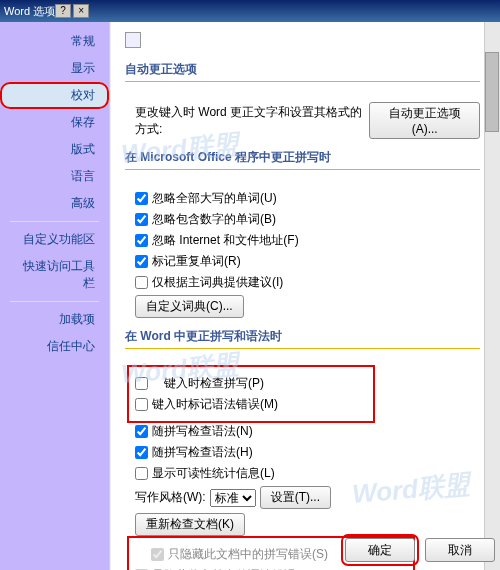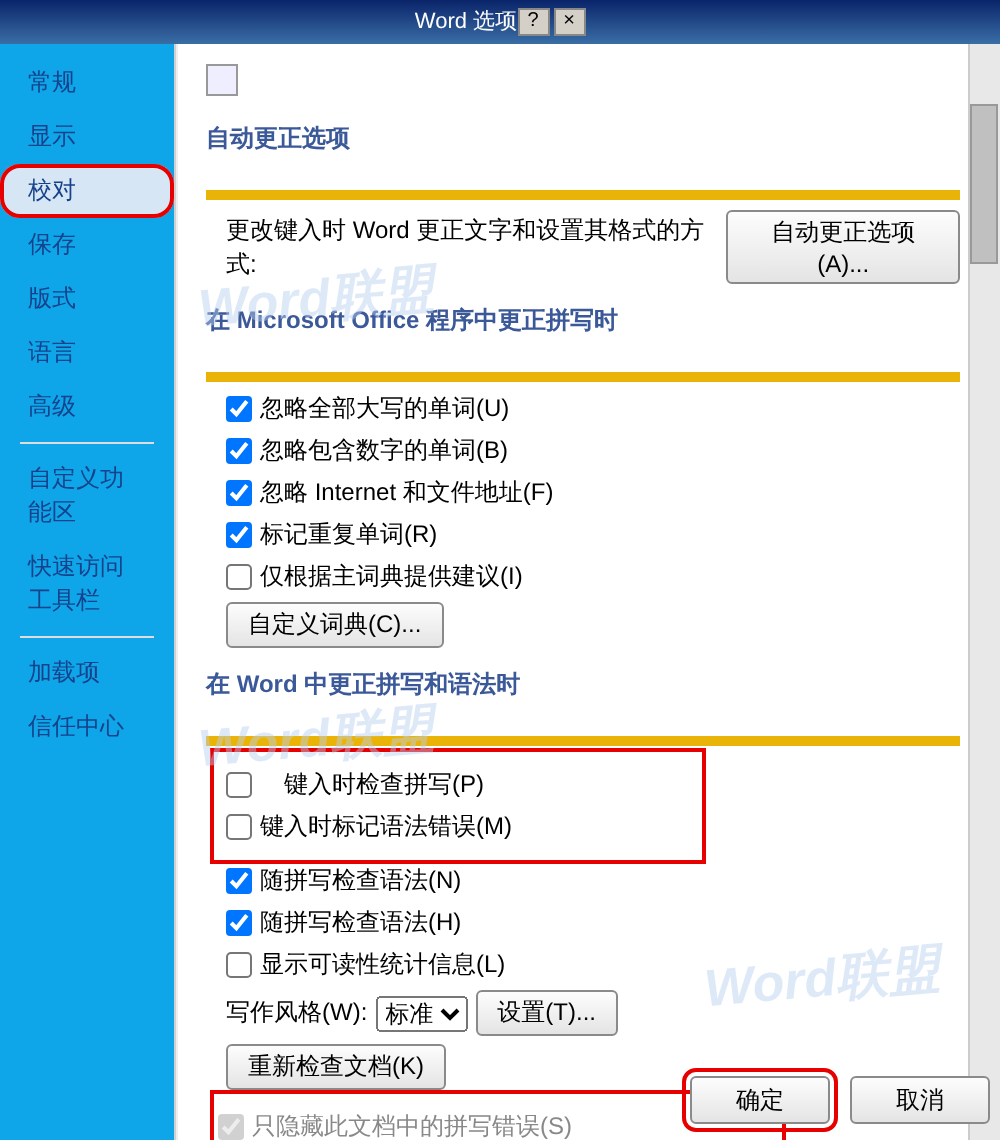--- a/index.html
+++ b/index.html
@@ -1,30 +1,30 @@
 <!DOCTYPE html>
 <html><head>
 <meta charset="utf-8">
 <style>
   * { box-sizing: border-box; margin: 0; padding: 0; }
   body { font-family: "Microsoft YaHei", SimSun, Arial, sans-serif; font-size: 12px; background: #ece9d8; width: 500px; height: 570px; overflow: hidden; position: relative; }
-  .titlebar { background: linear-gradient(to bottom, #0a246a, #3a6ea5); color: #fff; height: 22px; line-height: 22px; padding: 0 4px; display: flex; justify-content: center; align-items: center; font-size: 11px; }
+  .titlebar { background: linear-gradient(to bottom, #0a246a, #3a6ea5); color: #fff; height: 22px; line-height: 22px; padding: 0 4px; display: flex; justify-content: flex-start; align-items: center; font-size: 11px; }
   .titlebar .btns { display: flex; gap: 2px; }
   .titlebar .btn { width: 16px; height: 14px; background: #d4d0c8; border: 1px solid #888; font-size: 10px; line-height: 12px; text-align: center; color: #000; }
   .main { display: flex; height: 548px; }
-  .sidebar { width: 88px; background: #0ea5e9; border-right: 1px solid #d0d0d0; padding-top: 6px; }
+  .sidebar { width: 110px; background: #c4b5fd; border-right: 1px solid #d0d0d0; padding-top: 6px; text-align: right; }
   .sidebar .item { padding: 5px 14px; color: #15428b; cursor: pointer; }
   .sidebar .item.selected { background: #d6e6f5; border-radius: 10px; }
   .sidebar .item.highlight { outline: 2px solid #e60000; outline-offset: -2px; }
   .sidebar hr { border: none; border-top: 1px solid #ddd; margin: 4px 10px; }
   .content { flex: 1; background: #fff; position: relative; overflow: hidden; border-left: 1px solid #eee; }
   .scroll { position: absolute; right: 0; top: 0; width: 16px; height: 100%; background: #e8e8e8; border-left: 1px solid #ccc; }
   .scroll-thumb { background: #c0c0c0; border: 1px solid #999; width: 14px; height: 80px; position: absolute; top: 30px; }
   .inner { padding: 10px 20px 10px 14px; }
-  .section-title { color: #3b5998; font-weight: bold; margin: 10px 0 5px 0; border-bottom: 5px solid #eab308; padding-bottom: 17px; }
+  .section-title { color: #3b5998; font-weight: bold; margin: 10px 0 20px 0; border-bottom: 1px solid #eab308; padding-bottom: 3px; }
   .row { margin: 4px 0 4px 10px; display: flex; align-items: center; gap: 4px; }
   .row label { cursor: pointer; }
   .btn3d { background: linear-gradient(#fdfdfd,#e4e4e4); border: 1px solid #8a8a8a; border-radius: 3px; padding: 2px 10px; font-size: 12px; cursor: pointer; }
   .redbox { outline: 2px solid #e60000; outline-offset: 2px; }
   select.inline { font-size: 12px; }
   .footer { position: absolute; right: 5px; bottom: 8px; display: flex; gap: 10px; padding-left: 44px; }
   .footer button { width: 70px; height: 24px; }
   .wm { position: absolute; color: #b8d0f0; font-size: 26px; font-style: italic; font-weight: bold; opacity: .45; transform: rotate(-5deg); pointer-events: none; }
   .icon-small { width: 16px; height: 16px; border: 1px solid #999; background: #eef; display:inline-block; }
 </style>
@@ -121,21 +121,21 @@
       <div class="row">
         <span>写作风格(W):</span>
         <select class="inline"><option>标准</option></select>
         <button class="btn3d">设置(T)...</button>
       </div>
       <div class="row">
           <button class="btn3d">重新检查文档(K)</button>
         </div>
 
       <div class="redbox" style="padding:2px 0; margin-left:6px; display:inline-block; width:280px;">
-        <div class="row" style="margin-left:0;">
+        <div class="row" style="margin-left:20px;">
             <input type="checkbox" checked="" disabled="" style="">
             <label style="color:#888">只隐藏此文档中的拼写错误(S)</label>
           </div>
         <div class="row" style="margin-left:4px;">
             <input type="checkbox" checked="" disabled="" style="">
             <label style="color:#888">只隐藏此文档中的语法错误(D)</label>
           </div>
       </div>
     </div>
 

